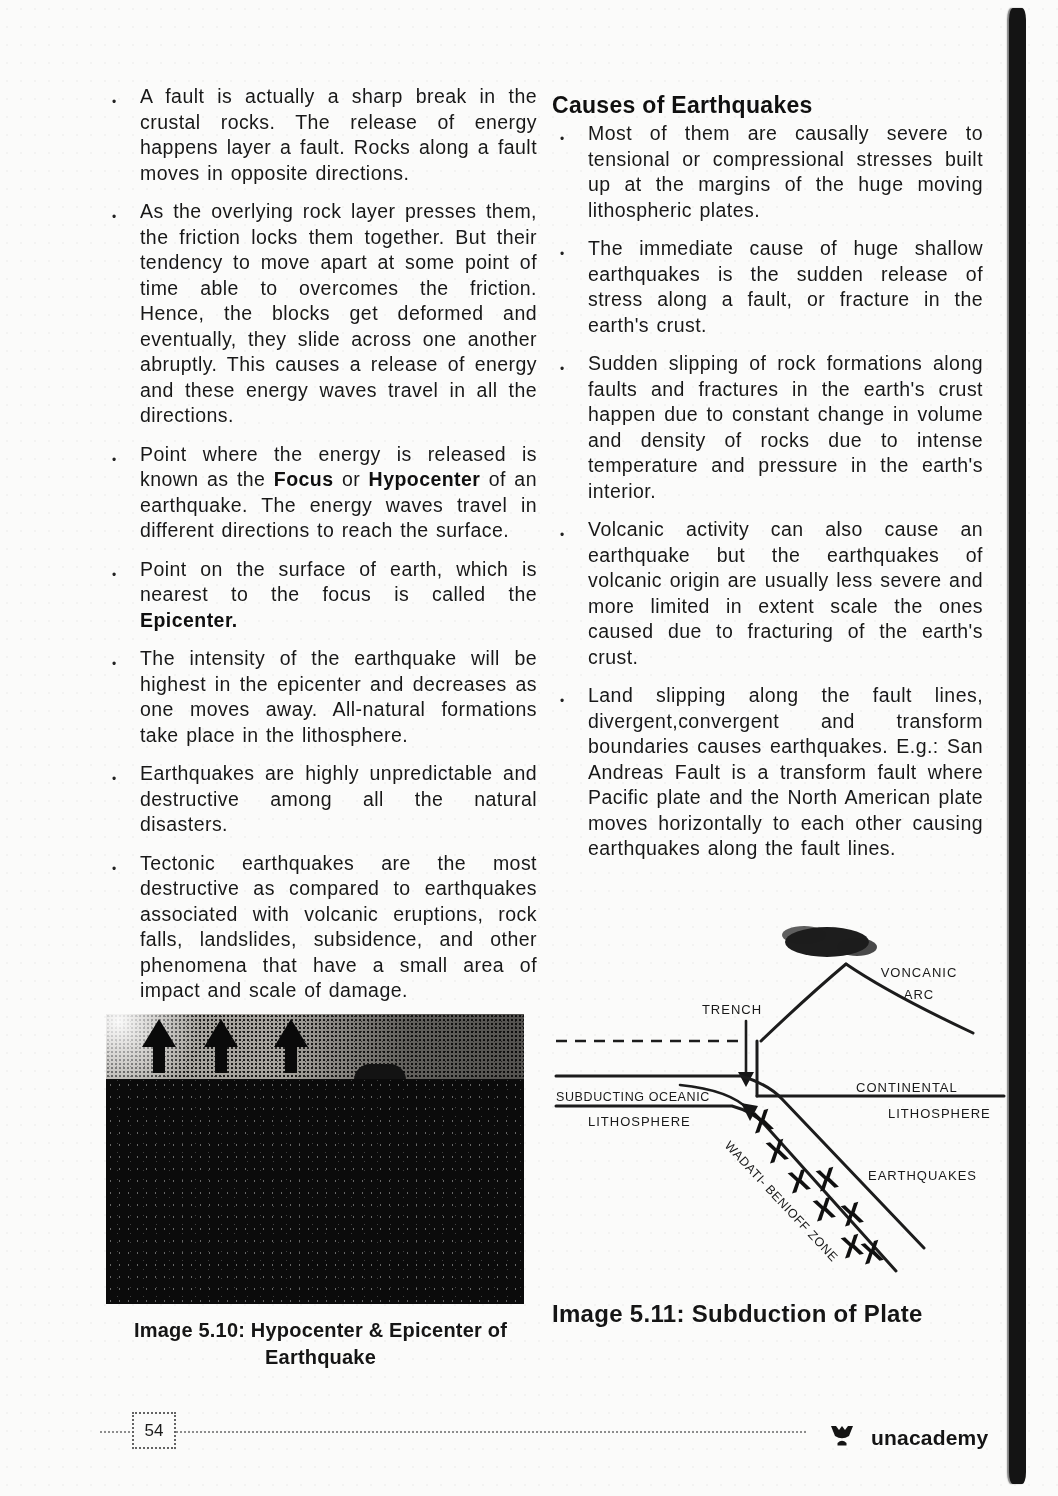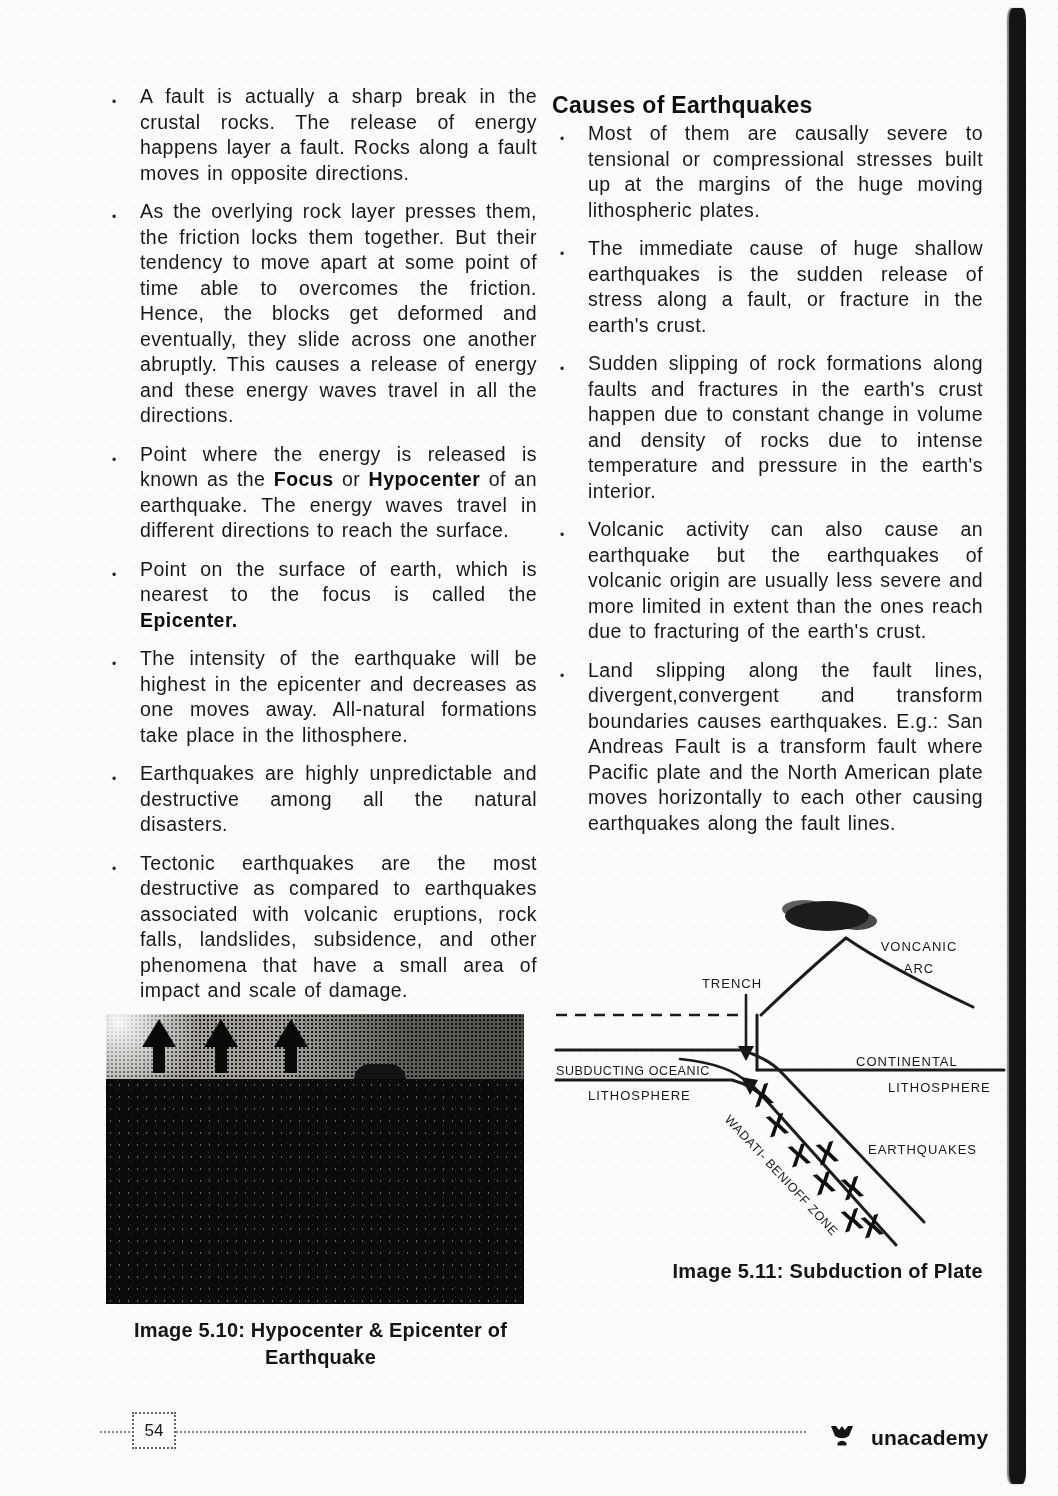--- a/index.html
+++ b/index.html
@@ -71,21 +71,21 @@
   .diagram{margin-top:40px;text-align:center;}
   .diagram svg{display:block;}
   .dline{stroke:#1c1c1c;stroke-width:3;fill:none;stroke-linecap:round;}
   .dline-thin{stroke:#1c1c1c;stroke-width:2.6;fill:none;stroke-linecap:round;}
   .ddash{stroke:#1c1c1c;stroke-width:2.6;fill:none;stroke-dasharray:11 8;}
   .dlabel{font:13px "Liberation Sans", sans-serif;letter-spacing:1px;fill:#191919;}
   .dlabel-s{font:12.5px "Liberation Sans", sans-serif;letter-spacing:.6px;fill:#191919;}
   .dfill{fill:#161616;}
   .cloud{fill:#1d1d1d;}
   .qmark{font:700 30px "Liberation Sans", sans-serif;text-anchor:middle;dominant-baseline:central;fill:#101010;}
-  .dcaption{margin-top:2px;text-align:right;font-size:20px;font-weight:600;color:#151515;letter-spacing:.3px;}
+  .dcaption{margin-top:16px;text-align:left;font-size:24px;font-weight:600;color:#151515;letter-spacing:.3px;}
   
   .footer-rule{position:absolute;left:100px;top:1431px;width:706px;border-top:2px dotted #8d8d8d;height:0;}
   .page-badge{
     position:absolute;left:132px;top:1412px;width:40px;height:33px;
     border:2px dotted #636363;background:#fbfbfa;
     display:flex;align-items:center;justify-content:center;
     font-size:17px;color:#1c1c1c;
   }
   .brand{position:absolute;left:830px;top:1422px;display:flex;align-items:center;gap:17px;}
   .brand-name{font-size:21px;font-weight:600;color:#141414;letter-spacing:.2px;}
@@ -167,21 +167,21 @@
       <div class="bullet">
         <span class="dot">•</span>
         <span>The immediate cause of huge shallow earthquakes is the sudden release of stress along a fault, or fracture in the earth's crust.</span>
       </div>
       <div class="bullet">
         <span class="dot">•</span>
         <span>Sudden slipping of rock formations along faults and fractures in the earth's crust happen due to constant change in volume and density of rocks due to intense temperature and pressure in the earth's interior.</span>
       </div>
       <div class="bullet">
         <span class="dot">•</span>
-        <span>Volcanic activity can also cause an earthquake but the earthquakes of volcanic origin are usually less severe and more limited in extent than the ones reach due to fracturing of the earth's crust.</span>
+        <span>Volcanic activity can also cause an earthquake but the earthquakes of volcanic origin are usually less severe and more limited in extent scale the ones caused due to fracturing of the earth's crust.</span>
       </div>
       <div class="bullet">
         <span class="dot">•</span>
         <span>Land slipping along the fault lines, divergent,convergent and transform boundaries causes earthquakes. E.g.: San Andreas Fault is a transform fault where Pacific plate and the North American plate moves horizontally to each other causing earthquakes along the fault lines.</span>
       </div>
     </div>
 
     <div class="diagram">
       <svg width="460" height="382" viewBox="0 0 460 382">
 

